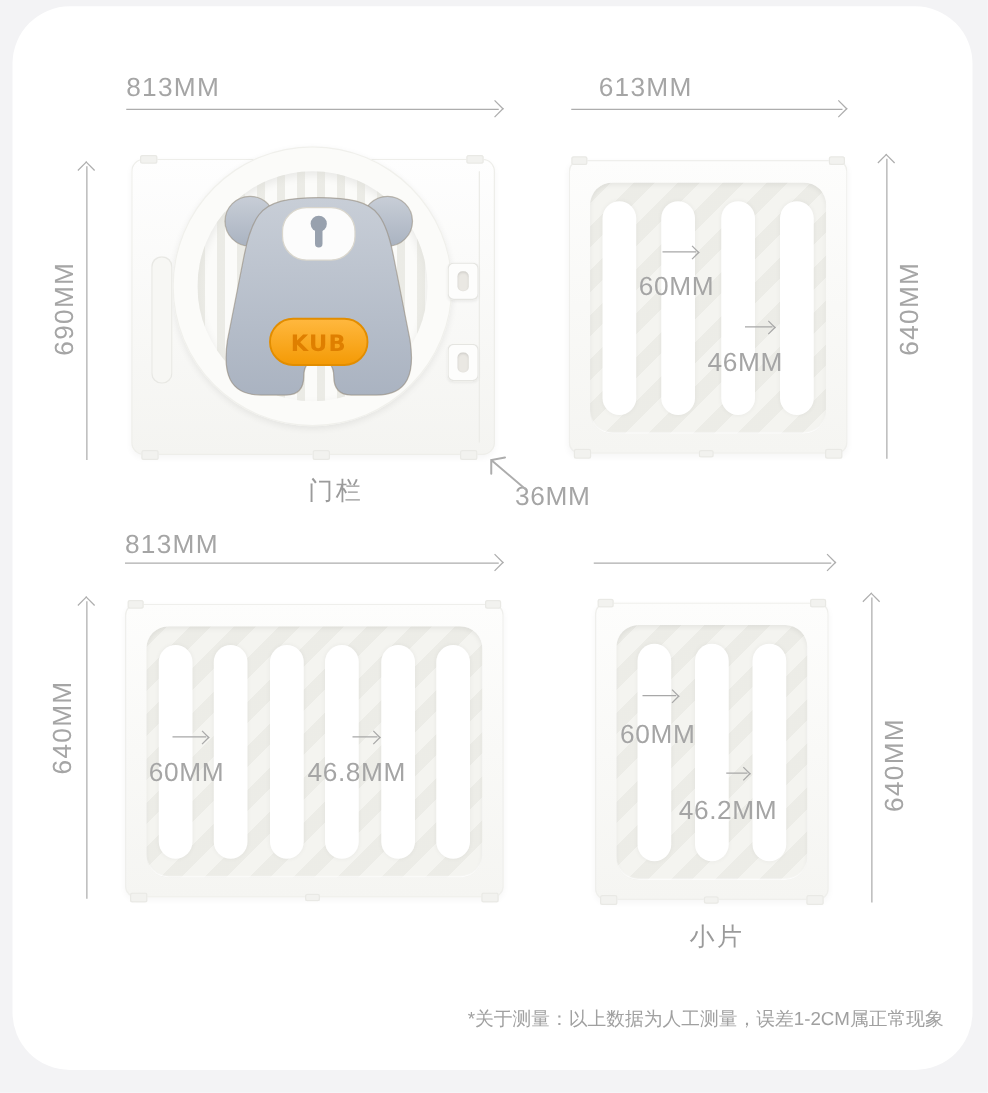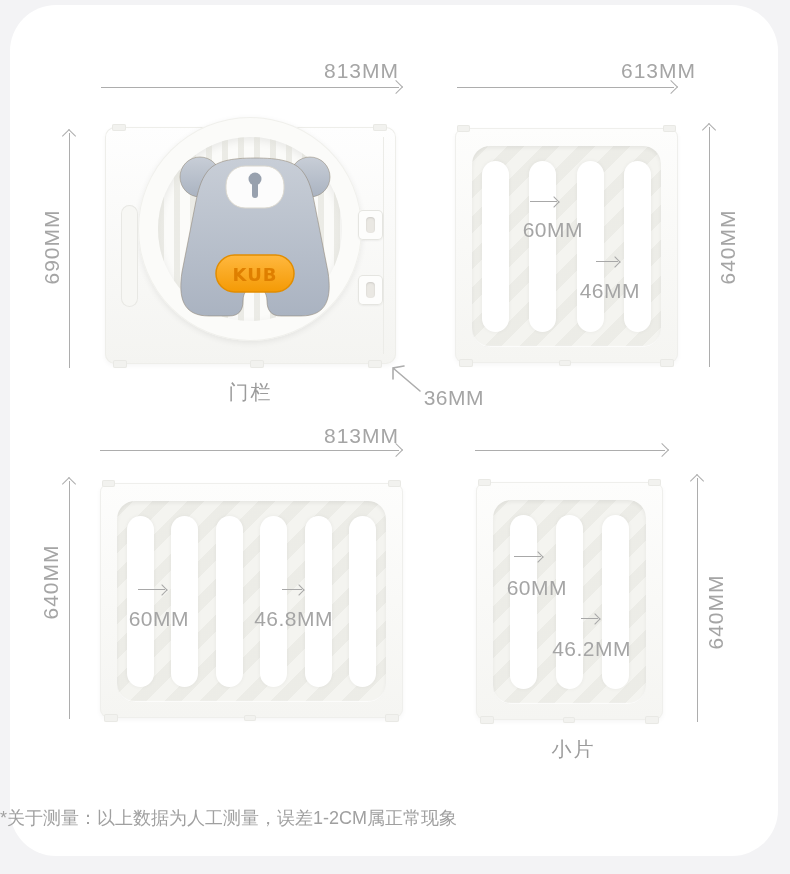--- a/index.html
+++ b/index.html
@@ -1,26 +1,26 @@
 <!DOCTYPE html>
 <html><head>
 <meta charset="utf-8">
 <style>
   html,body{margin:0;padding:0;background:#f3f3f5;}
   .stage{position:relative;width:790px;height:874px;margin:0 auto;background:#f3f3f5;overflow:hidden;
          font-family:"Liberation Sans",sans-serif;}
   .card{position:absolute;left:10px;top:5px;width:768px;height:851px;background:#ffffff;border-radius:46px;}
 
   
-  .dim{position:absolute;font-size:21px;color:#a5a5a5;letter-spacing:1px;text-align:right;}
+  .dim{position:absolute;font-size:21px;color:#a5a5a5;letter-spacing:1px;text-align:left;}
   .dim-v{position:absolute;transform:translate(-50%,-50%) rotate(-90deg);white-space:nowrap;
          font-size:21px;color:#a5a5a5;letter-spacing:1px;}
   .part-label{position:absolute;text-align:center;font-size:20px;color:#9b9b9b;letter-spacing:2px;}
-  .note{position:absolute;left:0;top:806px;width:100%;box-sizing:border-box;padding-right:94px;
-        text-align:left;font-size:18px;color:#a0a0a0;}
+  .note{position:absolute;left:0;top:806px;width:100%;box-sizing:border-box;padding-right:35px;
+        text-align:right;font-size:15px;color:#a0a0a0;}
 
   
   .arrow-h{position:absolute;height:0;border-top:1.6px solid #adadad;}
   .arrow-h::after{content:"";position:absolute;right:-2px;top:-5.6px;width:9px;height:9px;
         border-top:1.6px solid #adadad;border-right:1.6px solid #adadad;transform:rotate(45deg);}
   .arrow-v{position:absolute;width:0;border-left:1.6px solid #adadad;}
   .arrow-v::before{content:"";position:absolute;left:-5.6px;top:-2px;width:9px;height:9px;
         border-left:1.6px solid #adadad;border-top:1.6px solid #adadad;transform:rotate(45deg);}
   .mini-arrow{position:absolute;height:0;border-top:1.5px solid #a8a8a8;}
   .mini-arrow::after{content:"";position:absolute;right:-1px;top:-4.2px;width:7px;height:7px;
@@ -102,21 +102,21 @@
                C 92 158 96 164 106 164 L 126 164 C 152 164 157 146 153 120 L 140 54
                C 137 38 134 28 128 20 C 120 9 104 6 80 6 Z" fill="url(#bearGrad)" stroke="#8e8372" stroke-opacity=".55" stroke-width="1"></path>
       <rect x="51" y="14" width="58" height="42" rx="19" fill="#fcfcfc" stroke="#d9d6cd" stroke-width="1"></rect>
       <circle cx="80" cy="27" r="6.5" fill="#98a1ae"></circle>
       <rect x="77" y="29" width="6" height="17" rx="3" fill="#98a1ae"></rect>
       <rect x="41" y="103" width="78" height="37" rx="18.5" fill="url(#badgeGrad)" stroke="#e28d00" stroke-width="1.5"></rect>
       <text x="80" y="129" text-anchor="middle" font-family="DejaVu Sans, sans-serif" font-size="18" font-weight="bold" letter-spacing="1" fill="#df7f00">KUB</text>
     </svg>
   </div>
 
-  <div class="part-label" style="left:105px;top:379px;width:291px">门栏</div>
+  <div class="part-label" style="left:123px;top:379px;width:291px">门栏</div>
 
   <div class="dim" style="left:412px;top:386px;width:72px;letter-spacing:.5px">36MM</div>
   <svg style="position:absolute;left:386px;top:361px" width="40" height="34" viewBox="0 0 40 34">
     <path d="M 34 30 L 7 7 M 7 18 L 7 7 L 18 5" fill="none" stroke="#adadad" stroke-width="1.6" stroke-linecap="round"></path>
   </svg>
 
   <div class="dim" style="left:479px;top:59px;width:217px">613MM</div>
   <div class="arrow-h" style="left:457px;top:87px;width:217px"></div>
   <div class="dim-v" style="left:728px;top:247px">640MM</div>
   <div class="arrow-v" style="left:709px;top:127px;height:240px"></div>

